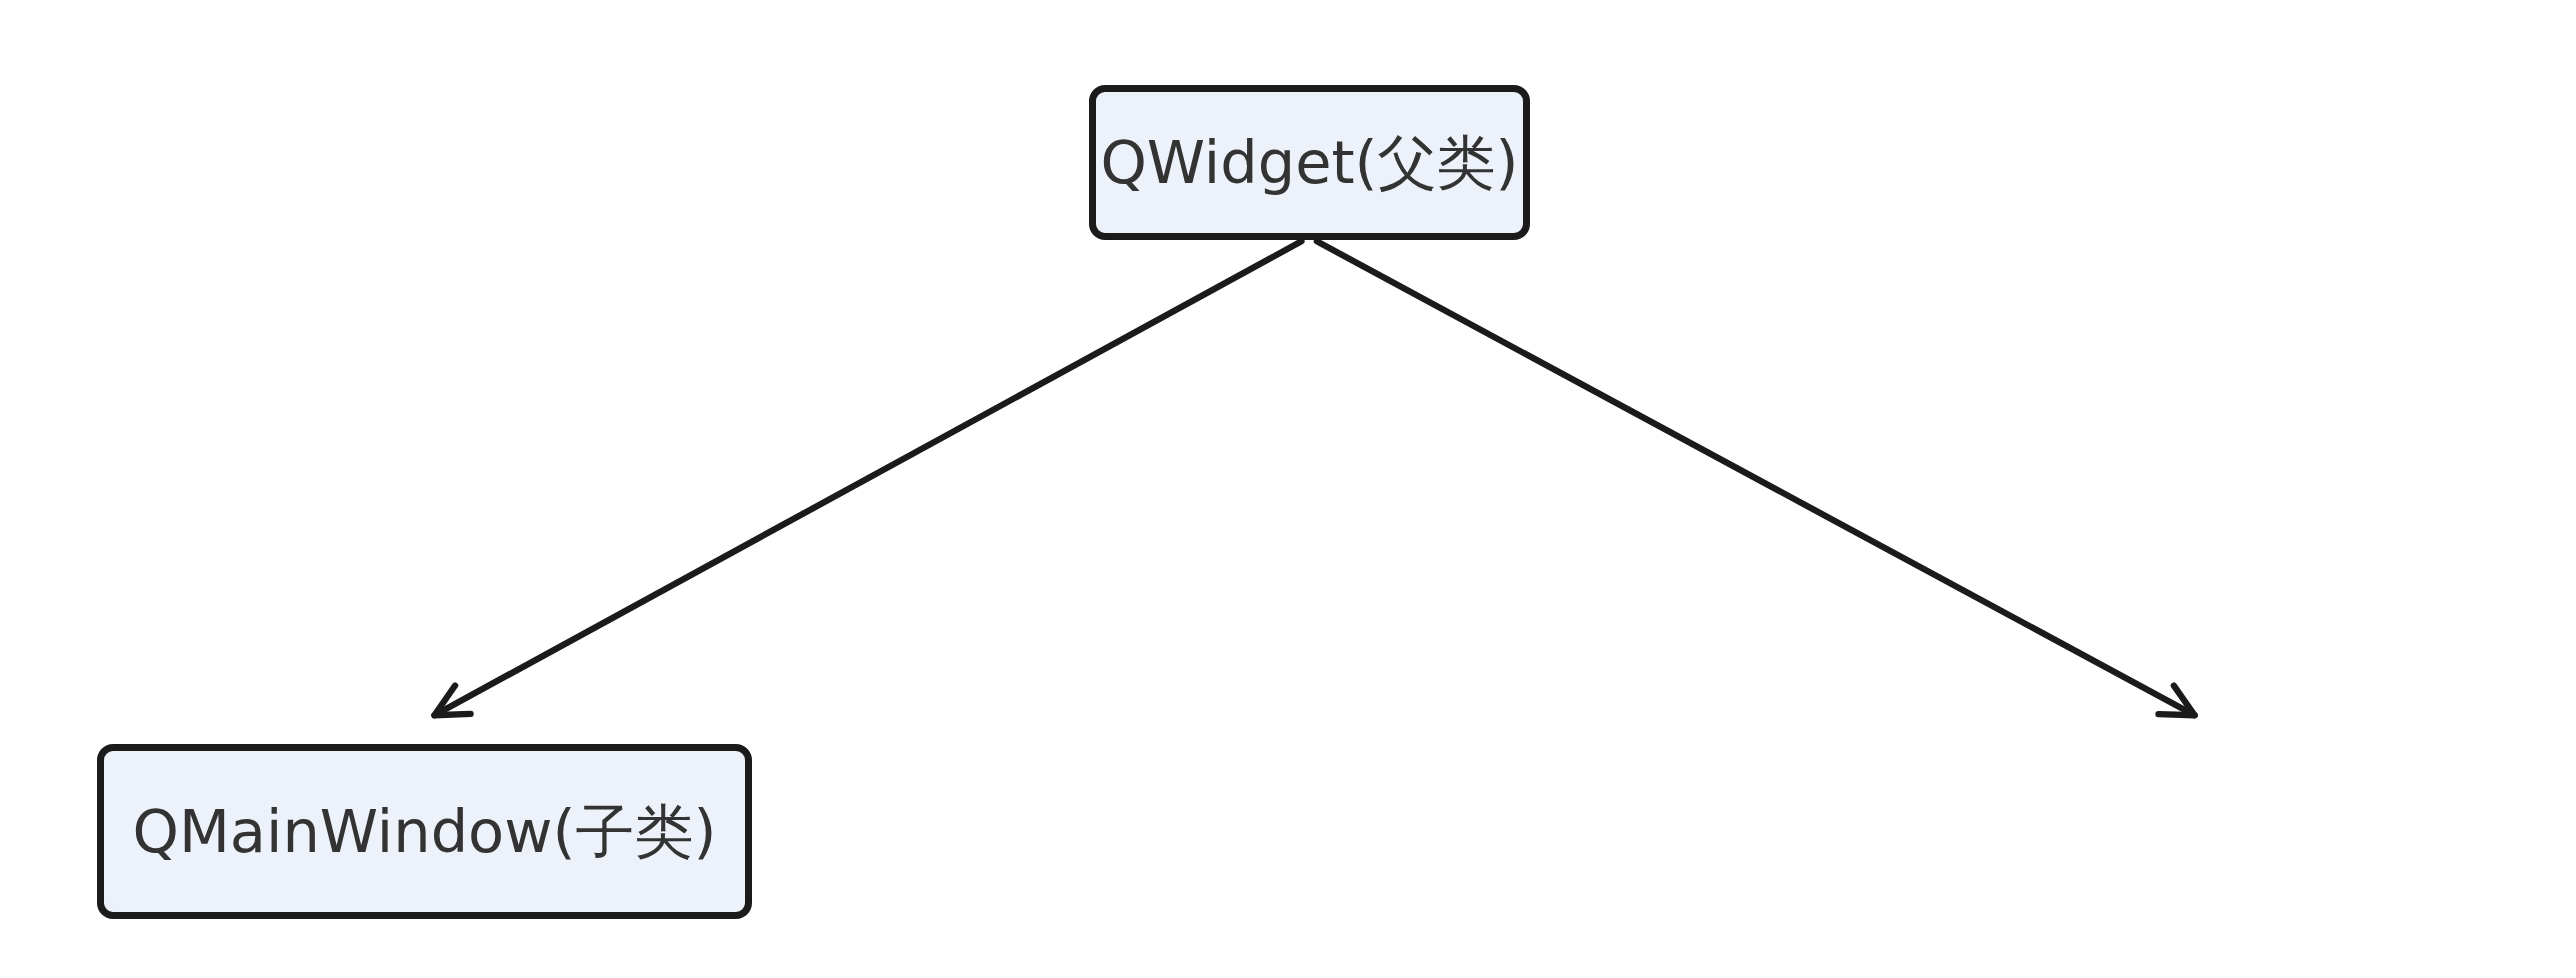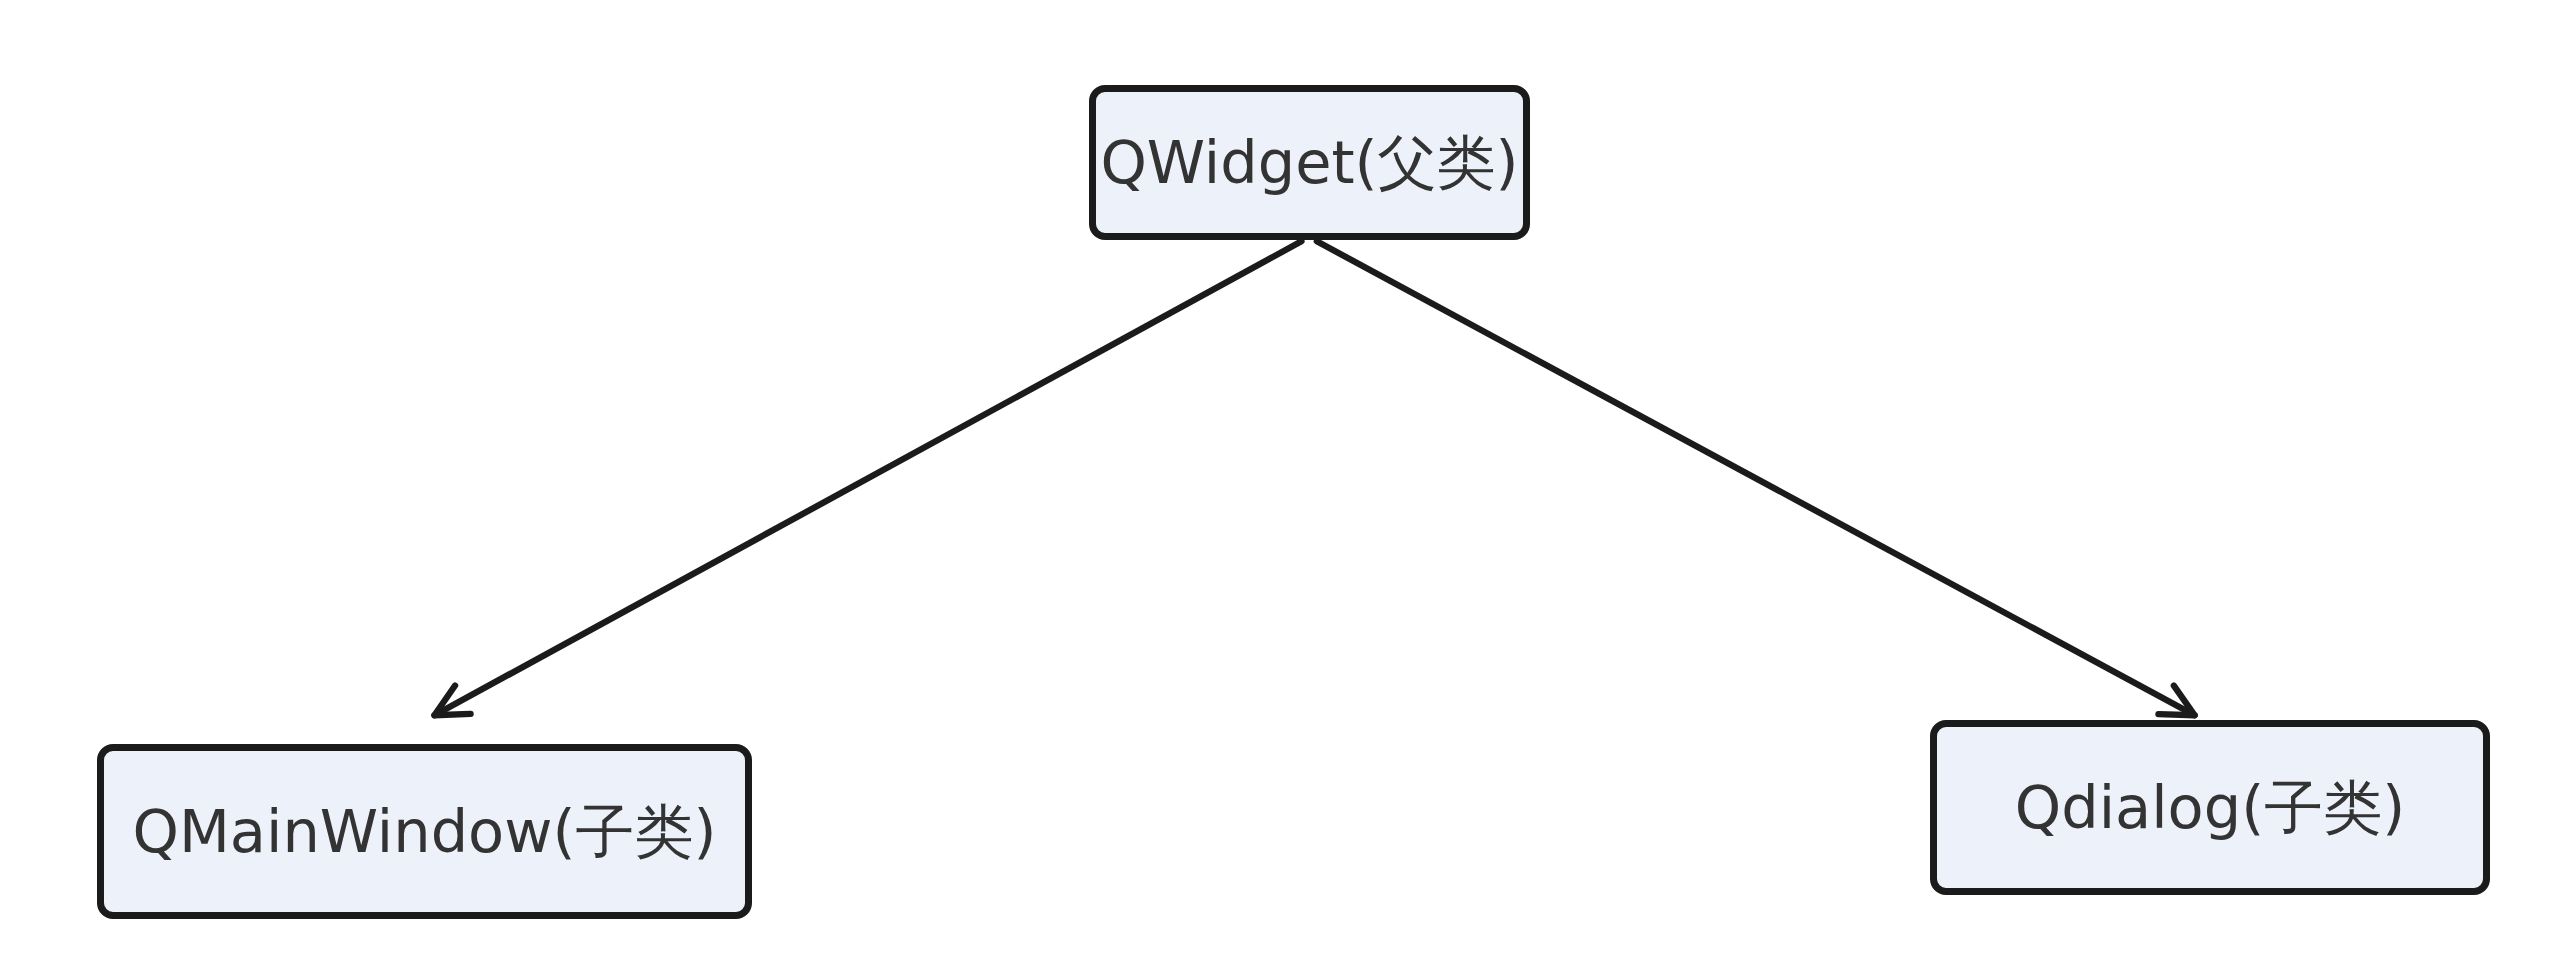--- a/index.html
+++ b/index.html
@@ -74,18 +74,15 @@
   </svg>
 
   <div class="node node-qwidget">
     <span>QWidget(父类)</span>
   </div>
 
   <div class="node node-qmainwindow">
     <span>QMainWindow(子类)</span>
   </div>
 
-  <div class="node node-qdialog">
-    <span>Qdialog(子类)</span>
-  </div>
 
 </div>
 
 
 </body></html>

